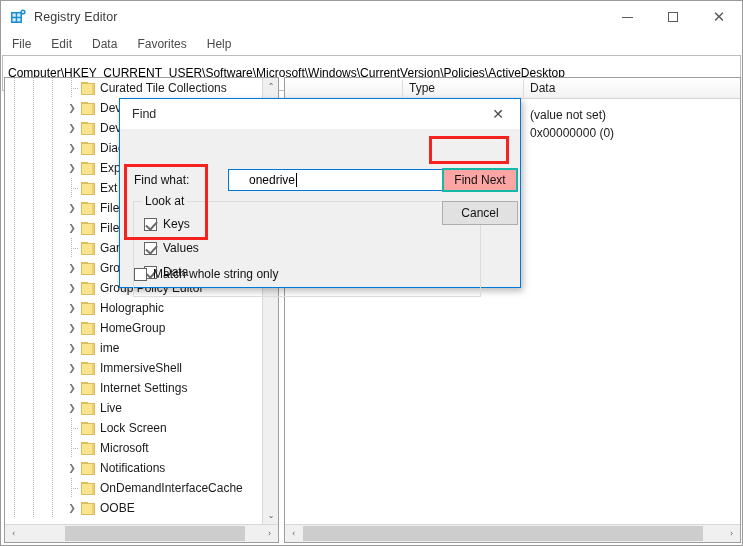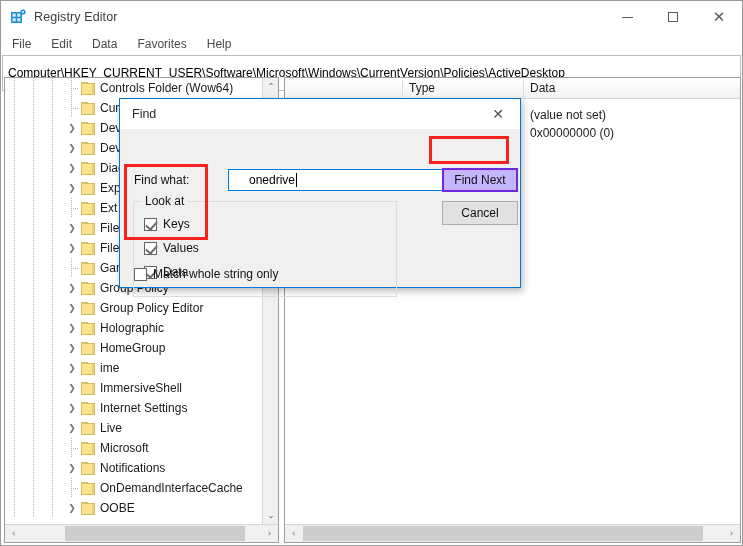--- a/index.html
+++ b/index.html
@@ -198,21 +198,21 @@
     border: 1px solid #0078d7; background: #ffffff;
     display: flex; align-items: center;
   }
   #findwhat-value {
     font-size: 12px; color: #000; padding-left: 20px;
   }
   #caret {
     width: 1px; height: 14px; background: #000; margin-left: 1px;
   }
   #lookat-group {
-    position: absolute; left: 13px; top: 72px; width: 264px; height: 96px;
+    position: absolute; left: 13px; top: 72px; width: 348px; height: 96px;
     border: 1px solid #dcdcdc;
   }
   #lookat-legend {
     position: absolute; left: 8px; top: -8px; background: #f0f0f0;
     padding: 0 3px; font-size: 12px; color: #111;
   }
   .cbrow {
     position: absolute; left: 10px; display: flex; align-items: center; text-align: center;
   }
   .cbox {
@@ -228,21 +228,21 @@
   .cblabel { font-size: 12px; color: #111; }
   #match-row {
     position: absolute; left: 14px; top: 138px; display: flex; align-items: center;
   }
   .dlg-btn {
     position: absolute; left: 322px; width: 76px; height: 24px;
     background: #e1e1e1; border: 1px solid #adadad;
     display: flex; align-items: center; justify-content: center;
     font-size: 12px; color: #111;
   }
-  #find-next-btn { top: 39px; border: 2px solid #6d28d9; background: #c4b5fd; }
+  #find-next-btn { top: 39px; border: 2px solid #14b8a6; background: #fca5a5; }
 
   
   .redbox {
     position: absolute; border: 3px solid #f5221f; pointer-events: none;
   }
 </style>
 </head>
 <body>
 
 <div id="app">
@@ -299,364 +299,364 @@
           </span>
           <span class="tw">
             <span class="dot-v"></span>
             <span class="dot-stub"></span>
           </span>
           <span class="folder">
             <span class="ftab"></span>
             <span class="fbody"></span>
             <span class="fside"></span>
           </span>
-          <span class="tree-label">Controls Folder (Wow64)</span>
+          <span class="tree-label">Curated Tile Collections</span>
+        </div>
+        <div class="tree-row">
+          <span class="tw">
+            <span class="dot-v"></span>
+          </span>
+          <span class="tw">
+            <span class="dot-v"></span>
+          </span>
+          <span class="tw">
+            <span class="dot-v"></span>
+          </span>
+          <span class="tw">
+            <span class="chev">❯</span>
+          </span>
+          <span class="folder">
+            <span class="ftab"></span>
+            <span class="fbody"></span>
+            <span class="fside"></span>
+          </span>
+          <span class="tree-label">DeviceAccess</span>
+        </div>
+        <div class="tree-row">
+          <span class="tw">
+            <span class="dot-v"></span>
+          </span>
+          <span class="tw">
+            <span class="dot-v"></span>
+          </span>
+          <span class="tw">
+            <span class="dot-v"></span>
+          </span>
+          <span class="tw">
+            <span class="chev">❯</span>
+          </span>
+          <span class="folder">
+            <span class="ftab"></span>
+            <span class="fbody"></span>
+            <span class="fside"></span>
+          </span>
+          <span class="tree-label">DeviceRegistration</span>
+        </div>
+        <div class="tree-row">
+          <span class="tw">
+            <span class="dot-v"></span>
+          </span>
+          <span class="tw">
+            <span class="dot-v"></span>
+          </span>
+          <span class="tw">
+            <span class="dot-v"></span>
+          </span>
+          <span class="tw">
+            <span class="chev">❯</span>
+          </span>
+          <span class="folder">
+            <span class="ftab"></span>
+            <span class="fbody"></span>
+            <span class="fside"></span>
+          </span>
+          <span class="tree-label">Diagnostics</span>
+        </div>
+        <div class="tree-row">
+          <span class="tw">
+            <span class="dot-v"></span>
+          </span>
+          <span class="tw">
+            <span class="dot-v"></span>
+          </span>
+          <span class="tw">
+            <span class="dot-v"></span>
+          </span>
+          <span class="tw">
+            <span class="chev">❯</span>
+          </span>
+          <span class="folder">
+            <span class="ftab"></span>
+            <span class="fbody"></span>
+            <span class="fside"></span>
+          </span>
+          <span class="tree-label">Explorer</span>
         </div>
         <div class="tree-row">
           <span class="tw">
             <span class="dot-v"></span>
           </span>
           <span class="tw">
             <span class="dot-v"></span>
           </span>
           <span class="tw">
             <span class="dot-v"></span>
           </span>
           <span class="tw">
             <span class="dot-v"></span>
             <span class="dot-stub"></span>
           </span>
           <span class="folder">
             <span class="ftab"></span>
             <span class="fbody"></span>
             <span class="fside"></span>
           </span>
-          <span class="tree-label">Curated Tile Collections</span>
-        </div>
-        <div class="tree-row">
-          <span class="tw">
-            <span class="dot-v"></span>
-          </span>
-          <span class="tw">
-            <span class="dot-v"></span>
-          </span>
-          <span class="tw">
-            <span class="dot-v"></span>
-          </span>
-          <span class="tw">
-            <span class="chev">❯</span>
-          </span>
-          <span class="folder">
-            <span class="ftab"></span>
-            <span class="fbody"></span>
-            <span class="fside"></span>
-          </span>
-          <span class="tree-label">DeviceAccess</span>
-        </div>
-        <div class="tree-row">
-          <span class="tw">
-            <span class="dot-v"></span>
-          </span>
-          <span class="tw">
-            <span class="dot-v"></span>
-          </span>
-          <span class="tw">
-            <span class="dot-v"></span>
-          </span>
-          <span class="tw">
-            <span class="chev">❯</span>
-          </span>
-          <span class="folder">
-            <span class="ftab"></span>
-            <span class="fbody"></span>
-            <span class="fside"></span>
-          </span>
-          <span class="tree-label">DeviceRegistration</span>
-        </div>
-        <div class="tree-row">
-          <span class="tw">
-            <span class="dot-v"></span>
-          </span>
-          <span class="tw">
-            <span class="dot-v"></span>
-          </span>
-          <span class="tw">
-            <span class="dot-v"></span>
-          </span>
-          <span class="tw">
-            <span class="chev">❯</span>
-          </span>
-          <span class="folder">
-            <span class="ftab"></span>
-            <span class="fbody"></span>
-            <span class="fside"></span>
-          </span>
-          <span class="tree-label">Diagnostics</span>
-        </div>
-        <div class="tree-row">
-          <span class="tw">
-            <span class="dot-v"></span>
-          </span>
-          <span class="tw">
-            <span class="dot-v"></span>
-          </span>
-          <span class="tw">
-            <span class="dot-v"></span>
-          </span>
-          <span class="tw">
-            <span class="chev">❯</span>
-          </span>
-          <span class="folder">
-            <span class="ftab"></span>
-            <span class="fbody"></span>
-            <span class="fside"></span>
-          </span>
-          <span class="tree-label">Explorer</span>
+          <span class="tree-label">Ext</span>
+        </div>
+        <div class="tree-row">
+          <span class="tw">
+            <span class="dot-v"></span>
+          </span>
+          <span class="tw">
+            <span class="dot-v"></span>
+          </span>
+          <span class="tw">
+            <span class="dot-v"></span>
+          </span>
+          <span class="tw">
+            <span class="chev">❯</span>
+          </span>
+          <span class="folder">
+            <span class="ftab"></span>
+            <span class="fbody"></span>
+            <span class="fside"></span>
+          </span>
+          <span class="tree-label">FileAssociations</span>
+        </div>
+        <div class="tree-row">
+          <span class="tw">
+            <span class="dot-v"></span>
+          </span>
+          <span class="tw">
+            <span class="dot-v"></span>
+          </span>
+          <span class="tw">
+            <span class="dot-v"></span>
+          </span>
+          <span class="tw">
+            <span class="chev">❯</span>
+          </span>
+          <span class="folder">
+            <span class="ftab"></span>
+            <span class="fbody"></span>
+            <span class="fside"></span>
+          </span>
+          <span class="tree-label">FileHistory</span>
         </div>
         <div class="tree-row">
           <span class="tw">
             <span class="dot-v"></span>
           </span>
           <span class="tw">
             <span class="dot-v"></span>
           </span>
           <span class="tw">
             <span class="dot-v"></span>
           </span>
           <span class="tw">
             <span class="dot-v"></span>
             <span class="dot-stub"></span>
           </span>
           <span class="folder">
             <span class="ftab"></span>
             <span class="fbody"></span>
             <span class="fside"></span>
           </span>
-          <span class="tree-label">Ext</span>
-        </div>
-        <div class="tree-row">
-          <span class="tw">
-            <span class="dot-v"></span>
-          </span>
-          <span class="tw">
-            <span class="dot-v"></span>
-          </span>
-          <span class="tw">
-            <span class="dot-v"></span>
-          </span>
-          <span class="tw">
-            <span class="chev">❯</span>
-          </span>
-          <span class="folder">
-            <span class="ftab"></span>
-            <span class="fbody"></span>
-            <span class="fside"></span>
-          </span>
-          <span class="tree-label">FileAssociations</span>
-        </div>
-        <div class="tree-row">
-          <span class="tw">
-            <span class="dot-v"></span>
-          </span>
-          <span class="tw">
-            <span class="dot-v"></span>
-          </span>
-          <span class="tw">
-            <span class="dot-v"></span>
-          </span>
-          <span class="tw">
-            <span class="chev">❯</span>
-          </span>
-          <span class="folder">
-            <span class="ftab"></span>
-            <span class="fbody"></span>
-            <span class="fside"></span>
-          </span>
-          <span class="tree-label">FileHistory</span>
+          <span class="tree-label">GameDVR</span>
+        </div>
+        <div class="tree-row">
+          <span class="tw">
+            <span class="dot-v"></span>
+          </span>
+          <span class="tw">
+            <span class="dot-v"></span>
+          </span>
+          <span class="tw">
+            <span class="dot-v"></span>
+          </span>
+          <span class="tw">
+            <span class="chev">❯</span>
+          </span>
+          <span class="folder">
+            <span class="ftab"></span>
+            <span class="fbody"></span>
+            <span class="fside"></span>
+          </span>
+          <span class="tree-label">Group Policy</span>
+        </div>
+        <div class="tree-row">
+          <span class="tw">
+            <span class="dot-v"></span>
+          </span>
+          <span class="tw">
+            <span class="dot-v"></span>
+          </span>
+          <span class="tw">
+            <span class="dot-v"></span>
+          </span>
+          <span class="tw">
+            <span class="chev">❯</span>
+          </span>
+          <span class="folder">
+            <span class="ftab"></span>
+            <span class="fbody"></span>
+            <span class="fside"></span>
+          </span>
+          <span class="tree-label">Group Policy Editor</span>
+        </div>
+        <div class="tree-row">
+          <span class="tw">
+            <span class="dot-v"></span>
+          </span>
+          <span class="tw">
+            <span class="dot-v"></span>
+          </span>
+          <span class="tw">
+            <span class="dot-v"></span>
+          </span>
+          <span class="tw">
+            <span class="chev">❯</span>
+          </span>
+          <span class="folder">
+            <span class="ftab"></span>
+            <span class="fbody"></span>
+            <span class="fside"></span>
+          </span>
+          <span class="tree-label">Holographic</span>
+        </div>
+        <div class="tree-row">
+          <span class="tw">
+            <span class="dot-v"></span>
+          </span>
+          <span class="tw">
+            <span class="dot-v"></span>
+          </span>
+          <span class="tw">
+            <span class="dot-v"></span>
+          </span>
+          <span class="tw">
+            <span class="chev">❯</span>
+          </span>
+          <span class="folder">
+            <span class="ftab"></span>
+            <span class="fbody"></span>
+            <span class="fside"></span>
+          </span>
+          <span class="tree-label">HomeGroup</span>
+        </div>
+        <div class="tree-row">
+          <span class="tw">
+            <span class="dot-v"></span>
+          </span>
+          <span class="tw">
+            <span class="dot-v"></span>
+          </span>
+          <span class="tw">
+            <span class="dot-v"></span>
+          </span>
+          <span class="tw">
+            <span class="chev">❯</span>
+          </span>
+          <span class="folder">
+            <span class="ftab"></span>
+            <span class="fbody"></span>
+            <span class="fside"></span>
+          </span>
+          <span class="tree-label">ime</span>
+        </div>
+        <div class="tree-row">
+          <span class="tw">
+            <span class="dot-v"></span>
+          </span>
+          <span class="tw">
+            <span class="dot-v"></span>
+          </span>
+          <span class="tw">
+            <span class="dot-v"></span>
+          </span>
+          <span class="tw">
+            <span class="chev">❯</span>
+          </span>
+          <span class="folder">
+            <span class="ftab"></span>
+            <span class="fbody"></span>
+            <span class="fside"></span>
+          </span>
+          <span class="tree-label">ImmersiveShell</span>
+        </div>
+        <div class="tree-row">
+          <span class="tw">
+            <span class="dot-v"></span>
+          </span>
+          <span class="tw">
+            <span class="dot-v"></span>
+          </span>
+          <span class="tw">
+            <span class="dot-v"></span>
+          </span>
+          <span class="tw">
+            <span class="chev">❯</span>
+          </span>
+          <span class="folder">
+            <span class="ftab"></span>
+            <span class="fbody"></span>
+            <span class="fside"></span>
+          </span>
+          <span class="tree-label">Internet Settings</span>
+        </div>
+        <div class="tree-row">
+          <span class="tw">
+            <span class="dot-v"></span>
+          </span>
+          <span class="tw">
+            <span class="dot-v"></span>
+          </span>
+          <span class="tw">
+            <span class="dot-v"></span>
+          </span>
+          <span class="tw">
+            <span class="chev">❯</span>
+          </span>
+          <span class="folder">
+            <span class="ftab"></span>
+            <span class="fbody"></span>
+            <span class="fside"></span>
+          </span>
+          <span class="tree-label">Live</span>
         </div>
         <div class="tree-row">
           <span class="tw">
             <span class="dot-v"></span>
           </span>
           <span class="tw">
             <span class="dot-v"></span>
           </span>
           <span class="tw">
             <span class="dot-v"></span>
           </span>
           <span class="tw">
             <span class="dot-v"></span>
             <span class="dot-stub"></span>
           </span>
           <span class="folder">
             <span class="ftab"></span>
             <span class="fbody"></span>
             <span class="fside"></span>
           </span>
-          <span class="tree-label">GameDVR</span>
-        </div>
-        <div class="tree-row">
-          <span class="tw">
-            <span class="dot-v"></span>
-          </span>
-          <span class="tw">
-            <span class="dot-v"></span>
-          </span>
-          <span class="tw">
-            <span class="dot-v"></span>
-          </span>
-          <span class="tw">
-            <span class="chev">❯</span>
-          </span>
-          <span class="folder">
-            <span class="ftab"></span>
-            <span class="fbody"></span>
-            <span class="fside"></span>
-          </span>
-          <span class="tree-label">Group Policy</span>
-        </div>
-        <div class="tree-row">
-          <span class="tw">
-            <span class="dot-v"></span>
-          </span>
-          <span class="tw">
-            <span class="dot-v"></span>
-          </span>
-          <span class="tw">
-            <span class="dot-v"></span>
-          </span>
-          <span class="tw">
-            <span class="chev">❯</span>
-          </span>
-          <span class="folder">
-            <span class="ftab"></span>
-            <span class="fbody"></span>
-            <span class="fside"></span>
-          </span>
-          <span class="tree-label">Group Policy Editor</span>
-        </div>
-        <div class="tree-row">
-          <span class="tw">
-            <span class="dot-v"></span>
-          </span>
-          <span class="tw">
-            <span class="dot-v"></span>
-          </span>
-          <span class="tw">
-            <span class="dot-v"></span>
-          </span>
-          <span class="tw">
-            <span class="chev">❯</span>
-          </span>
-          <span class="folder">
-            <span class="ftab"></span>
-            <span class="fbody"></span>
-            <span class="fside"></span>
-          </span>
-          <span class="tree-label">Holographic</span>
-        </div>
-        <div class="tree-row">
-          <span class="tw">
-            <span class="dot-v"></span>
-          </span>
-          <span class="tw">
-            <span class="dot-v"></span>
-          </span>
-          <span class="tw">
-            <span class="dot-v"></span>
-          </span>
-          <span class="tw">
-            <span class="chev">❯</span>
-          </span>
-          <span class="folder">
-            <span class="ftab"></span>
-            <span class="fbody"></span>
-            <span class="fside"></span>
-          </span>
-          <span class="tree-label">HomeGroup</span>
-        </div>
-        <div class="tree-row">
-          <span class="tw">
-            <span class="dot-v"></span>
-          </span>
-          <span class="tw">
-            <span class="dot-v"></span>
-          </span>
-          <span class="tw">
-            <span class="dot-v"></span>
-          </span>
-          <span class="tw">
-            <span class="chev">❯</span>
-          </span>
-          <span class="folder">
-            <span class="ftab"></span>
-            <span class="fbody"></span>
-            <span class="fside"></span>
-          </span>
-          <span class="tree-label">ime</span>
-        </div>
-        <div class="tree-row">
-          <span class="tw">
-            <span class="dot-v"></span>
-          </span>
-          <span class="tw">
-            <span class="dot-v"></span>
-          </span>
-          <span class="tw">
-            <span class="dot-v"></span>
-          </span>
-          <span class="tw">
-            <span class="chev">❯</span>
-          </span>
-          <span class="folder">
-            <span class="ftab"></span>
-            <span class="fbody"></span>
-            <span class="fside"></span>
-          </span>
-          <span class="tree-label">ImmersiveShell</span>
-        </div>
-        <div class="tree-row">
-          <span class="tw">
-            <span class="dot-v"></span>
-          </span>
-          <span class="tw">
-            <span class="dot-v"></span>
-          </span>
-          <span class="tw">
-            <span class="dot-v"></span>
-          </span>
-          <span class="tw">
-            <span class="chev">❯</span>
-          </span>
-          <span class="folder">
-            <span class="ftab"></span>
-            <span class="fbody"></span>
-            <span class="fside"></span>
-          </span>
-          <span class="tree-label">Internet Settings</span>
-        </div>
-        <div class="tree-row">
-          <span class="tw">
-            <span class="dot-v"></span>
-          </span>
-          <span class="tw">
-            <span class="dot-v"></span>
-          </span>
-          <span class="tw">
-            <span class="dot-v"></span>
-          </span>
-          <span class="tw">
-            <span class="chev">❯</span>
-          </span>
-          <span class="folder">
-            <span class="ftab"></span>
-            <span class="fbody"></span>
-            <span class="fside"></span>
-          </span>
-          <span class="tree-label">Live</span>
+          <span class="tree-label">Lock Screen</span>
         </div>
         <div class="tree-row">
           <span class="tw">
             <span class="dot-v"></span>
           </span>
           <span class="tw">
             <span class="dot-v"></span>
           </span>
           <span class="tw">
             <span class="dot-v"></span>

